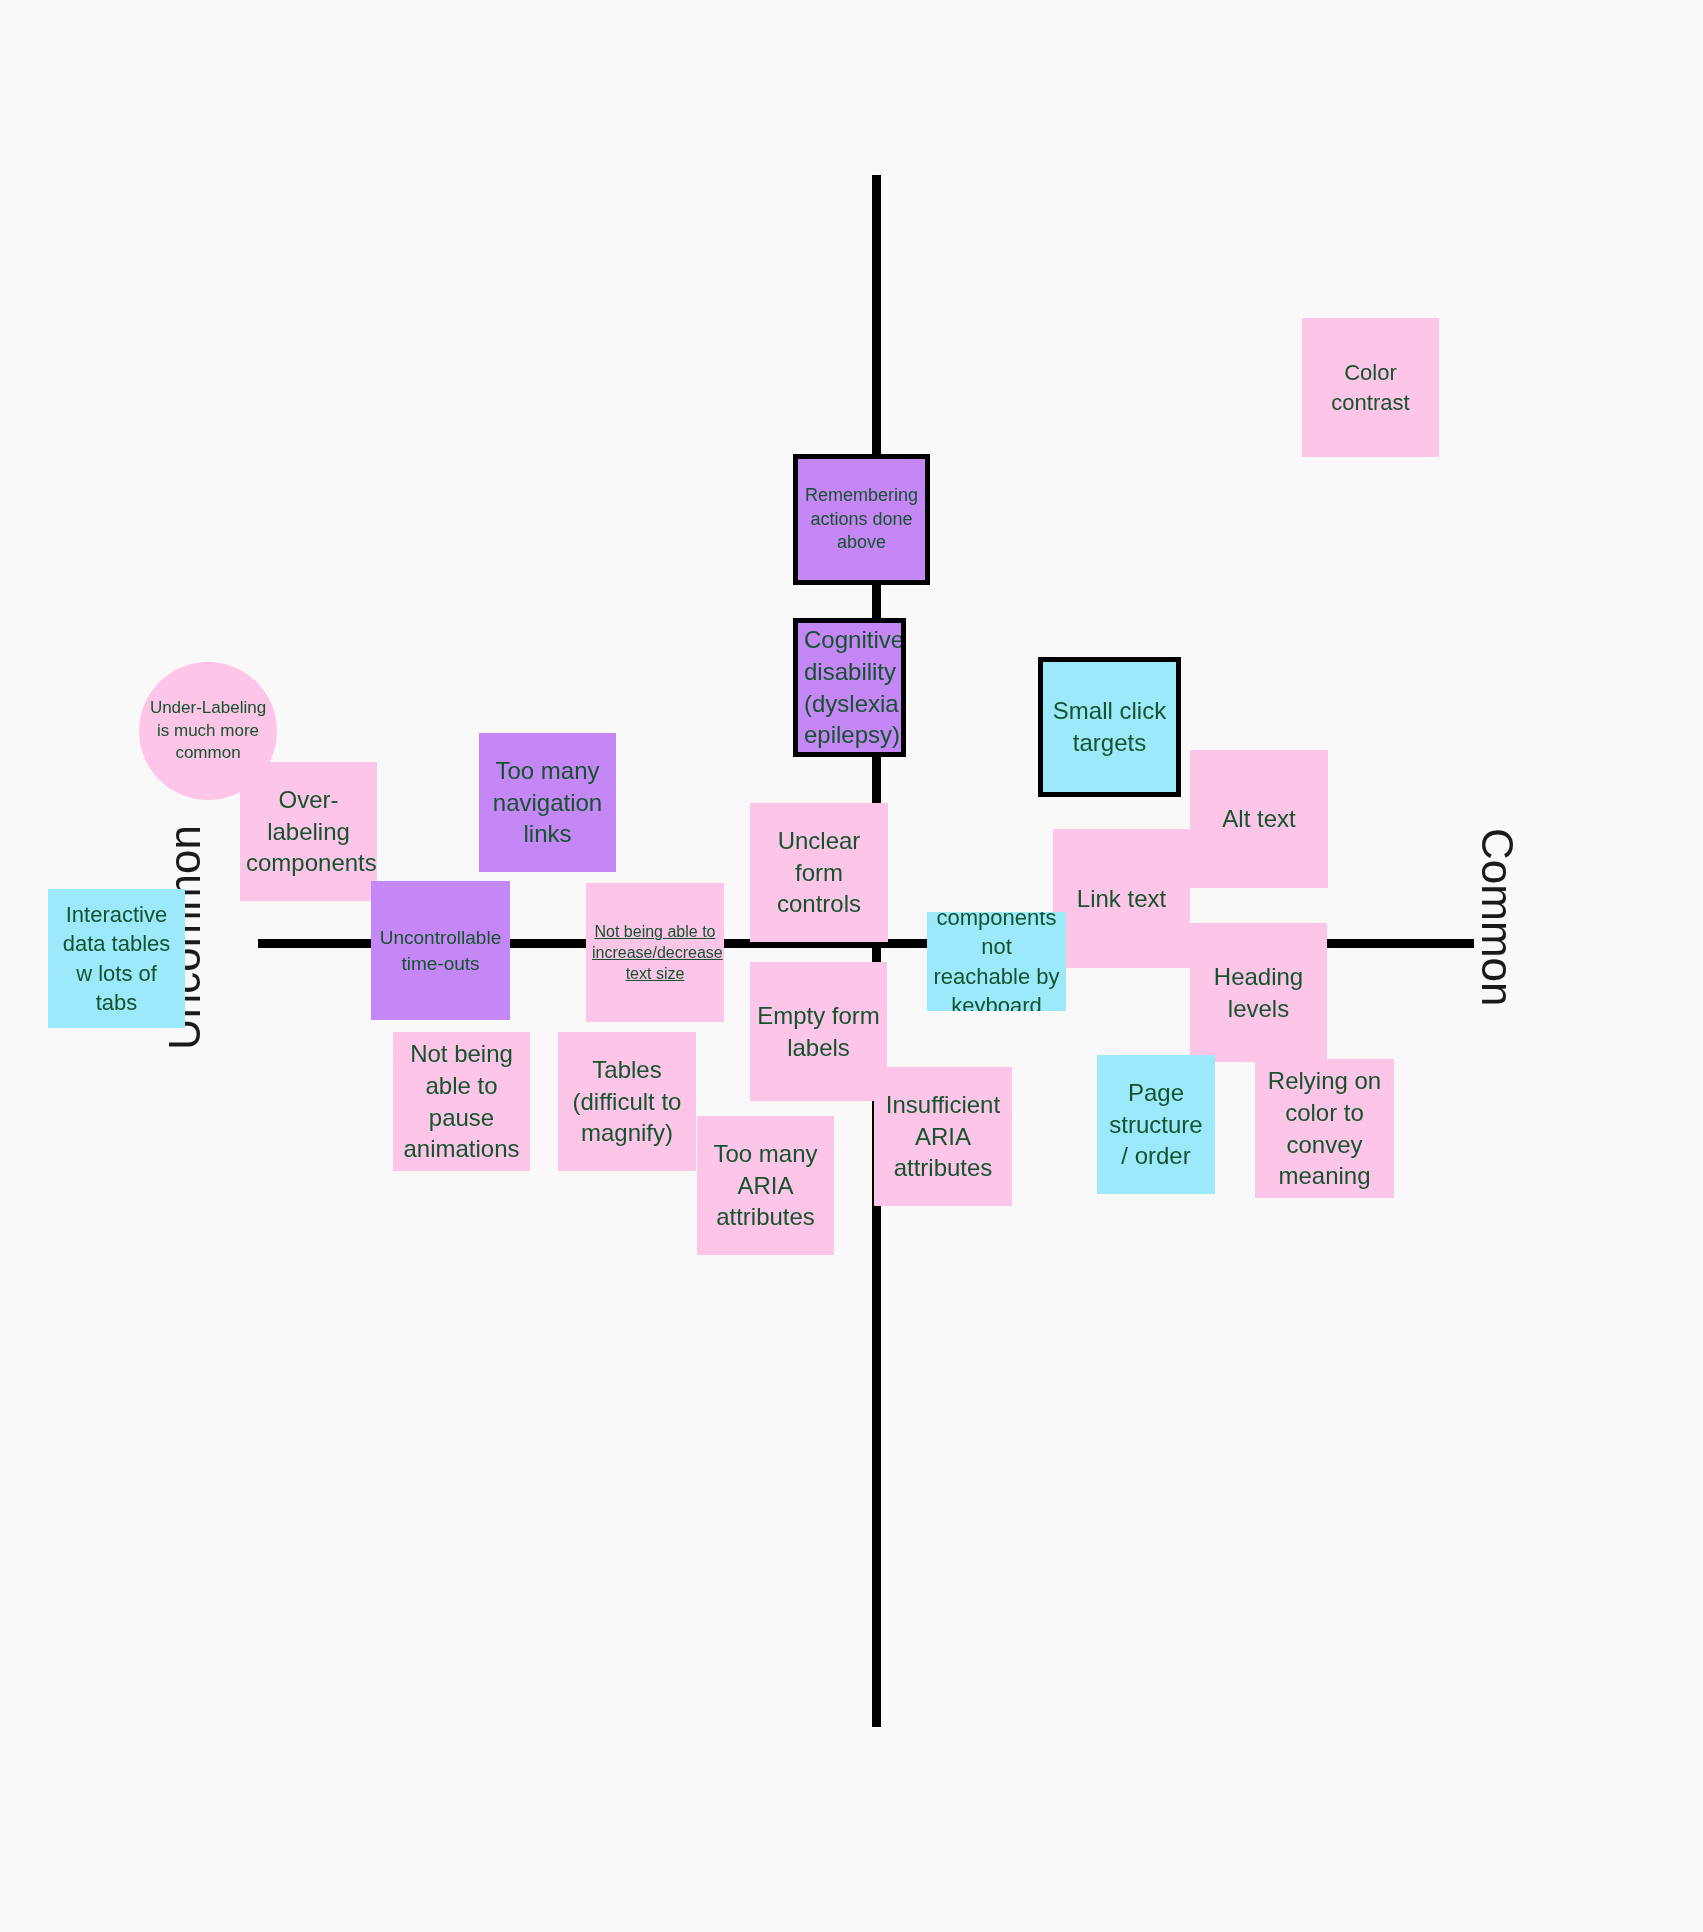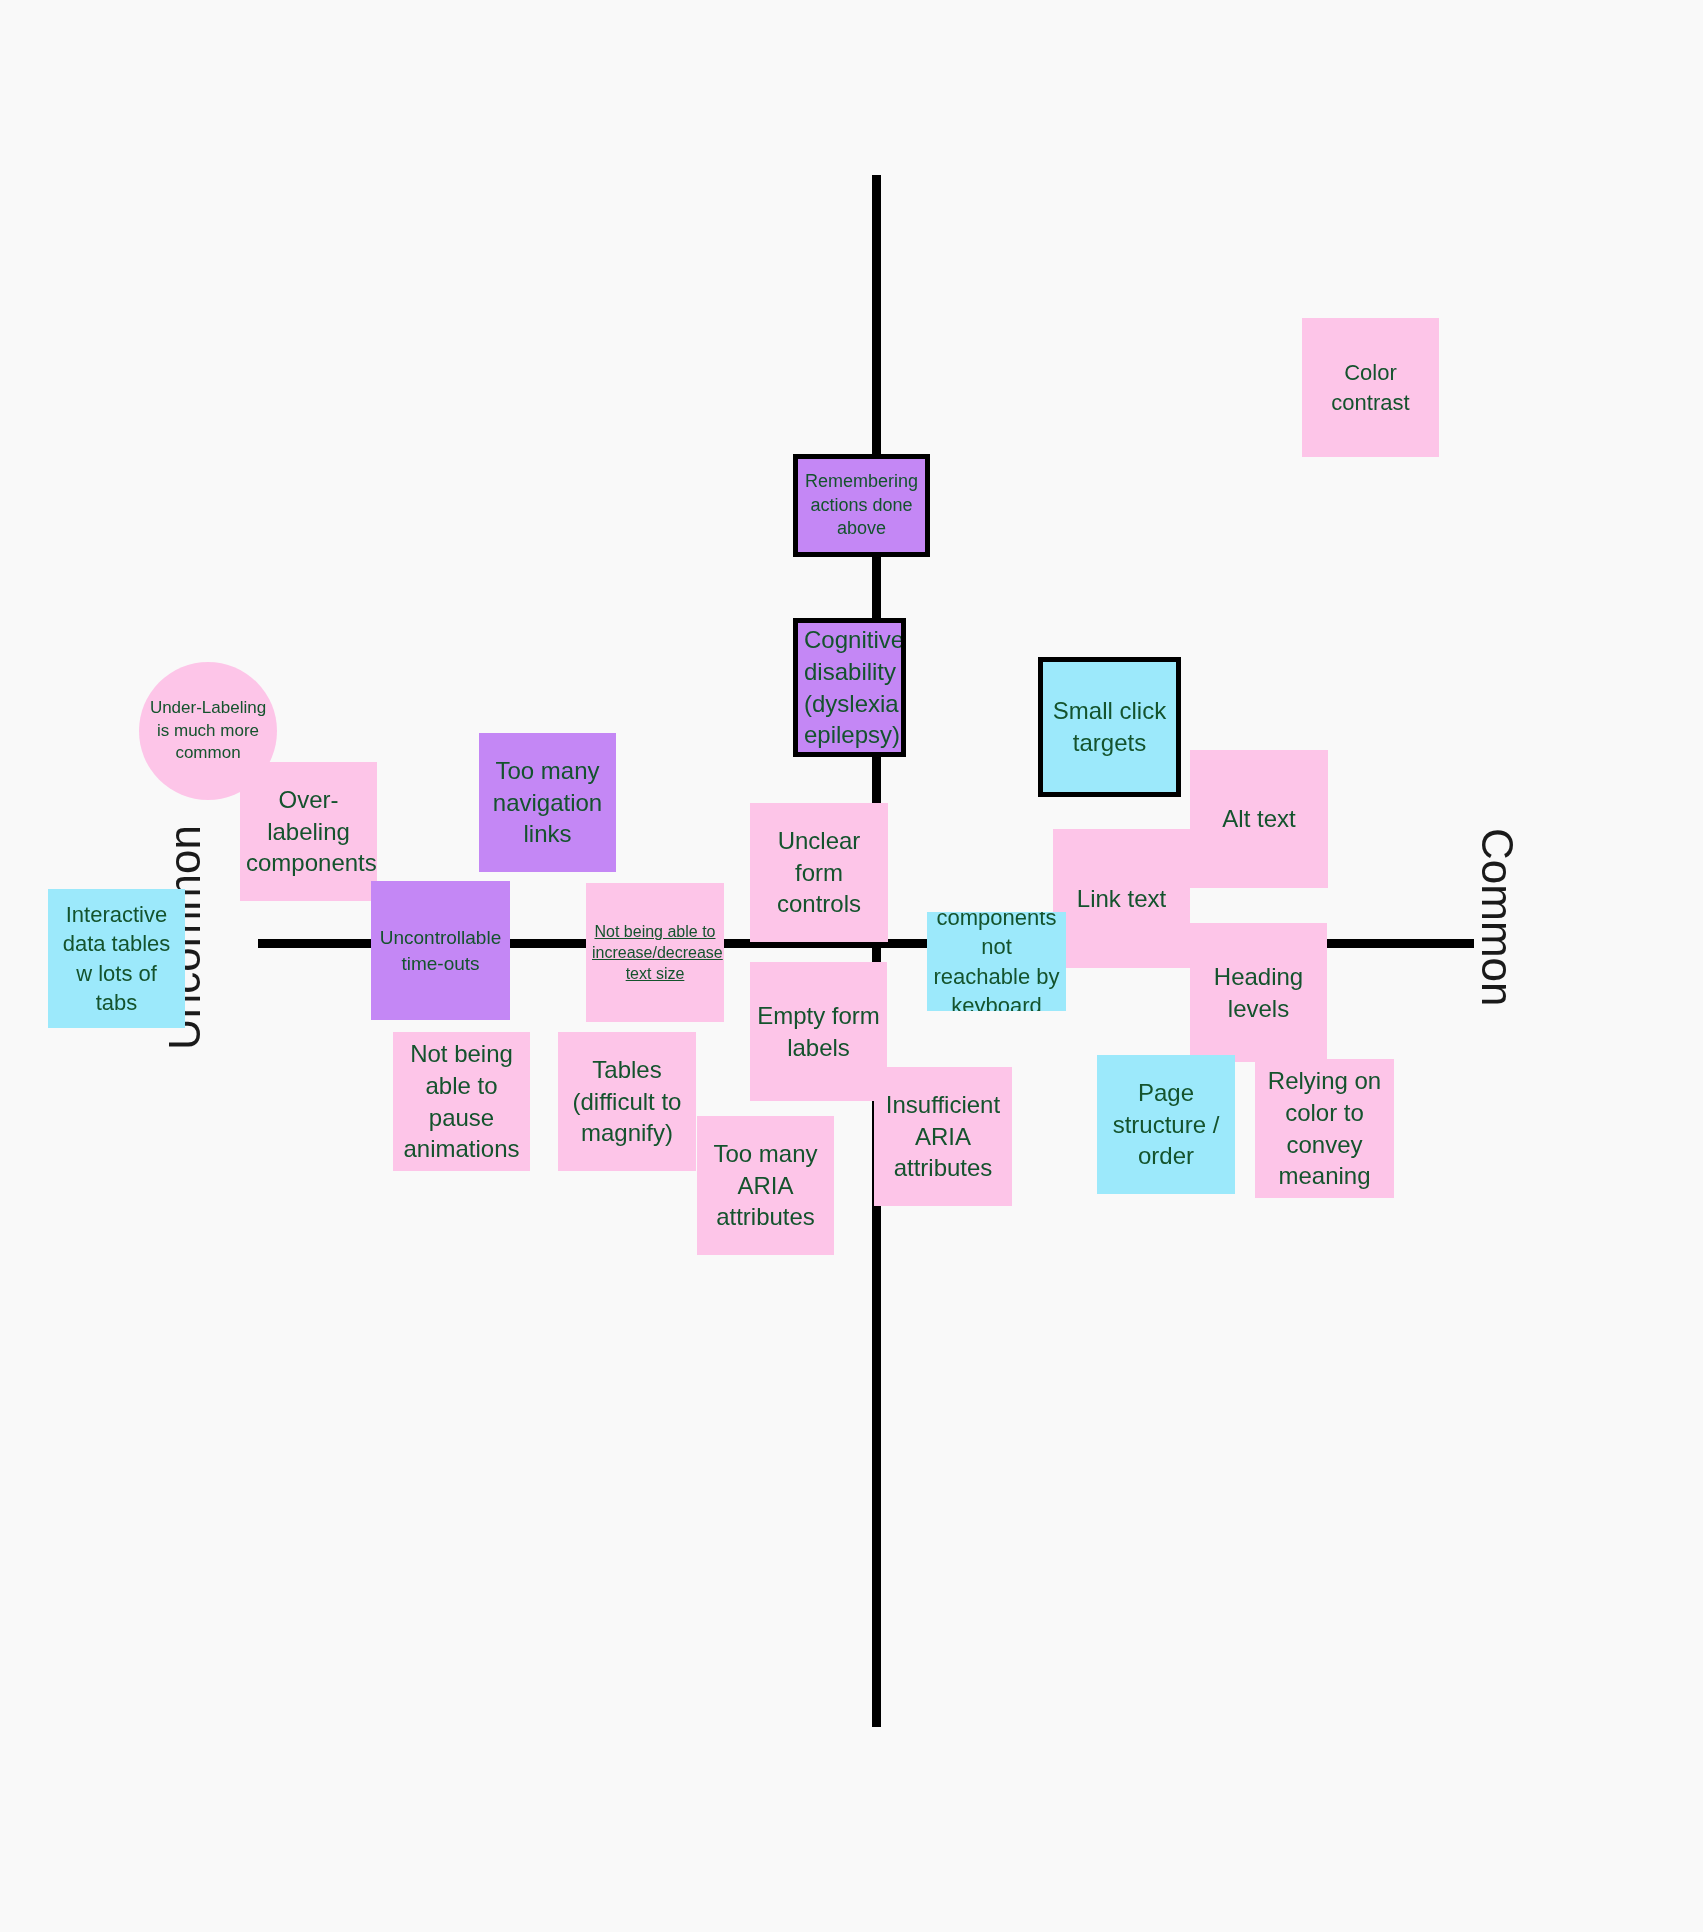--- a/index.html
+++ b/index.html
@@ -94,21 +94,21 @@
   <div class="axis-v"></div>
   <div class="axis-h"></div>
 
   <div class="axis-label label-uncommon">Uncommon</div>
   <div class="axis-label label-common">Common</div>
 
   <div id="notes-layer">
       <div class="note pink" style="left: 1302px; top: 318px; width: 137px; height: 139px; font-size: 22px; z-index: 10;">
         <span class="txt">Color contrast</span>
       </div>
-      <div class="note purple bordered" style="left: 793px; top: 454px; width: 137px; height: 103px; font-size: 18px; z-index: 11;">
+      <div class="note purple bordered" style="left: 793px; top: 454px; width: 137px; height: 131px; font-size: 18px; z-index: 11;">
         <span class="txt">Remembering actions done above</span>
       </div>
       <div class="note purple bordered" style="left: 793px; top: 618px; width: 113px; height: 139px; font-size: 24px; z-index: 12;">
         <span class="txt">Cognitive disability (dyslexia, epilepsy)</span>
       </div>
       <div class="note pink circle" style="left: 139px; top: 662px; width: 138px; height: 138px; font-size: 17px; z-index: 13;">
         <span class="txt">Under-Labeling is much more common</span>
       </div>
       <div class="note blue bordered" style="left: 1038px; top: 657px; width: 143px; height: 140px; font-size: 24px; z-index: 14;">
         <span class="txt">Small click targets</span>
@@ -145,21 +145,21 @@
       </div>
       <div class="note pink" style="left: 750px; top: 962px; width: 137px; height: 139px; font-size: 24px; z-index: 25;">
         <span class="txt">Empty form labels</span>
       </div>
       <div class="note pink" style="left: 393px; top: 1032px; width: 137px; height: 139px; font-size: 24px; z-index: 26;">
         <span class="txt">Not being able to pause animations</span>
       </div>
       <div class="note pink" style="left: 558px; top: 1032px; width: 138px; height: 139px; font-size: 24px; z-index: 27;">
         <span class="txt">Tables (difficult to magnify)</span>
       </div>
-      <div class="note blue" style="left: 1097px; top: 1055px; width: 138px; height: 139px; font-size: 24px; z-index: 28;">
+      <div class="note blue" style="left: 1097px; top: 1055px; width: 118px; height: 139px; font-size: 24px; z-index: 28;">
         <span class="txt">Page structure / order</span>
       </div>
       <div class="note pink" style="left: 1255px; top: 1059px; width: 139px; height: 139px; font-size: 24px; z-index: 29;">
         <span class="txt">Relying on color to convey meaning</span>
       </div>
       <div class="note pink" style="left: 874px; top: 1067px; width: 138px; height: 139px; font-size: 24px; z-index: 30;">
         <span class="txt">Insufficient ARIA attributes</span>
       </div>
       <div class="note pink" style="left: 697px; top: 1116px; width: 137px; height: 139px; font-size: 24px; z-index: 31;">
         <span class="txt">Too many ARIA attributes</span>

